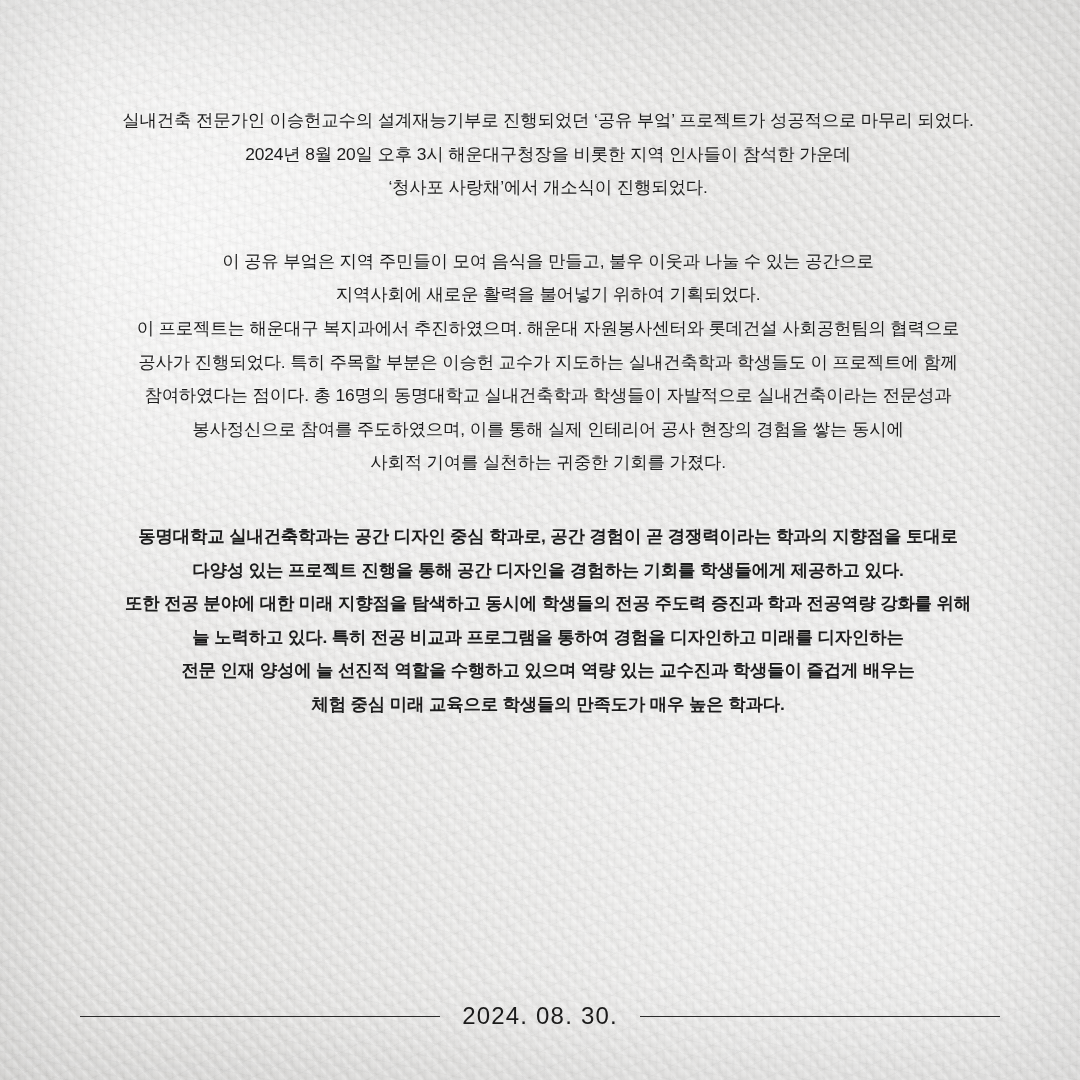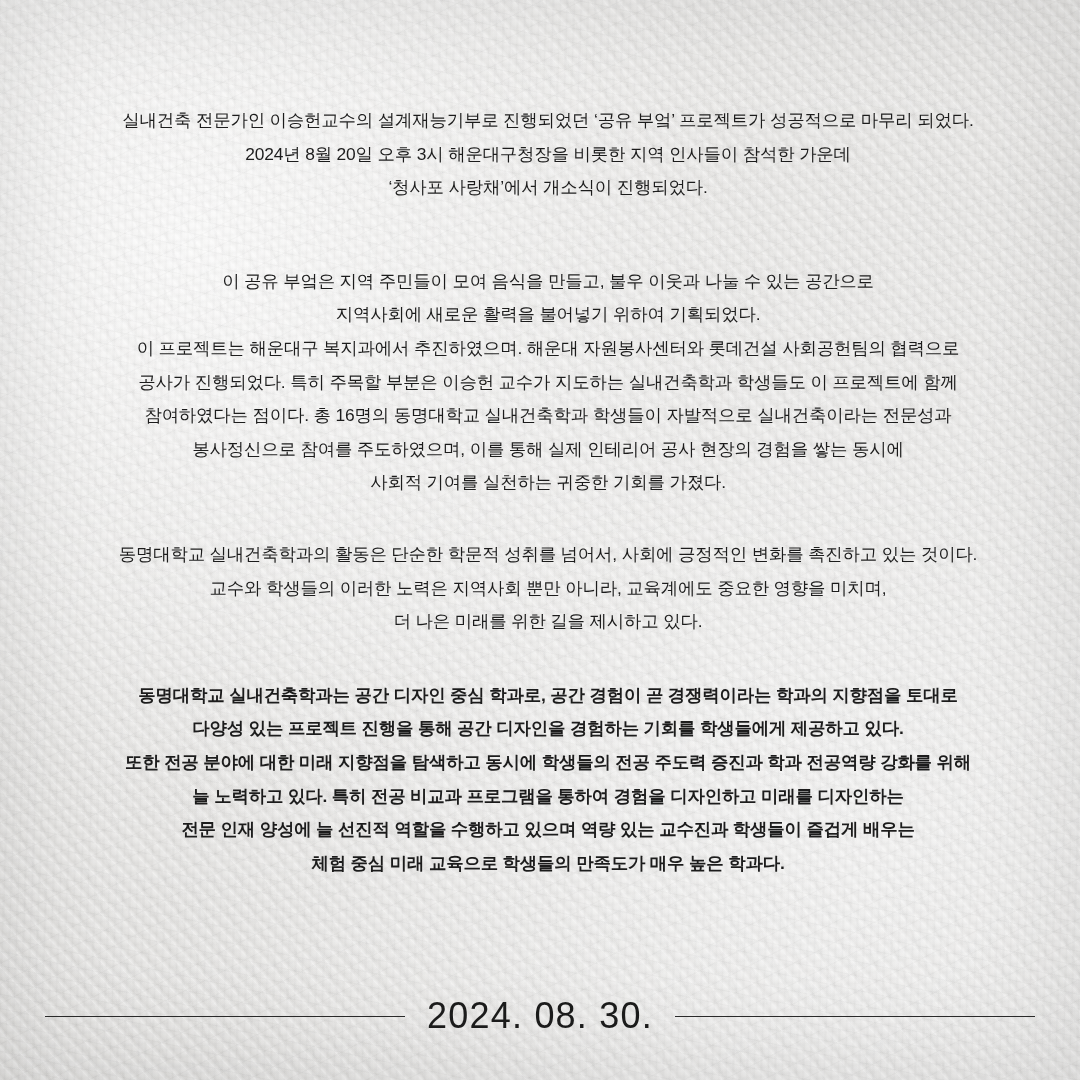--- a/index.html
+++ b/index.html
@@ -63,21 +63,21 @@
   .para {
     text-align: center;
     color: #1c1c1c;
     font-size: 17.4px;
     line-height: 1.93;
     letter-spacing: -0.15px;
     white-space: pre-line;
     font-weight: 400;
   }
   .para.gap-1 { margin-top: 0; }
-  .para.gap-2 { margin-top: 60px; }
+  .para.gap-2 { margin-top: 40px; }
   .para.gap-3 { margin-top: 38px; }
   .para.gap-4 { margin-top: 40px; font-weight: bold; }
 
   .footer {
     position: absolute;
     left: 0;
     right: 0;
     bottom: 34px;
     height: 60px;
     display: flex;
@@ -87,21 +87,21 @@
     z-index: 3;
   }
   .rule {
     height: 1px;
     background: #2a2a2a;
     width: 360px;
   }
   .rule.left { margin-right: 0; }
   .rule.right { margin-left: 0; }
   .date {
-    font-size: 36px;
+    font-size: 24px;
     letter-spacing: 1.2px;
     color: #1b1b1b;
     padding: 0 22px;
     white-space: nowrap;
     font-weight: 400;
   }
 </style>
 </head>
 <body>
 
@@ -110,23 +110,20 @@
     <p class="para gap-1">실내건축 전문가인 이승헌교수의 설계재능기부로 진행되었던 ‘공유 부엌’ 프로젝트가 성공적으로 마무리 되었다.
 2024년 8월 20일 오후 3시 해운대구청장을 비롯한 지역 인사들이 참석한 가운데
 ‘청사포 사랑채’에서 개소식이 진행되었다.</p>
     <p class="para gap-2">이 공유 부엌은 지역 주민들이 모여 음식을 만들고, 불우 이웃과 나눌 수 있는 공간으로
 지역사회에 새로운 활력을 불어넣기 위하여 기획되었다.
 이 프로젝트는 해운대구 복지과에서 추진하였으며. 해운대 자원봉사센터와 롯데건설 사회공헌팀의 협력으로
 공사가 진행되었다. 특히 주목할 부분은 이승헌 교수가 지도하는 실내건축학과 학생들도 이 프로젝트에 함께
 참여하였다는 점이다. 총 16명의 동명대학교 실내건축학과 학생들이 자발적으로 실내건축이라는 전문성과
 봉사정신으로 참여를 주도하였으며, 이를 통해 실제 인테리어 공사 현장의 경험을 쌓는 동시에
 사회적 기여를 실천하는 귀중한 기회를 가졌다.</p>
-    <p class="para gap-3">동명대학교 실내건축학과의 활동은 단순한 학문적 성취를 넘어서, 사회에 긍정적인 변화를 촉진하고 있는 것이다.
-교수와 학생들의 이러한 노력은 지역사회 뿐만 아니라, 교육계에도 중요한 영향을 미치며,
-더 나은 미래를 위한 길을 제시하고 있다.</p>
     <p class="para gap-4">동명대학교 실내건축학과는 공간 디자인 중심 학과로, 공간 경험이 곧 경쟁력이라는 학과의 지향점을 토대로
 다양성 있는 프로젝트 진행을 통해 공간 디자인을 경험하는 기회를 학생들에게 제공하고 있다.
 또한 전공 분야에 대한 미래 지향점을 탐색하고 동시에 학생들의 전공 주도력 증진과 학과 전공역량 강화를 위해
 늘 노력하고 있다. 특히 전공 비교과 프로그램을 통하여 경험을 디자인하고 미래를 디자인하는
 전문 인재 양성에 늘 선진적 역할을 수행하고 있으며 역량 있는 교수진과 학생들이 즐겁게 배우는
 체험 중심 미래 교육으로 학생들의 만족도가 매우 높은 학과다.</p>
   </div>
 
   <div class="footer">
     <span class="rule left"></span>

